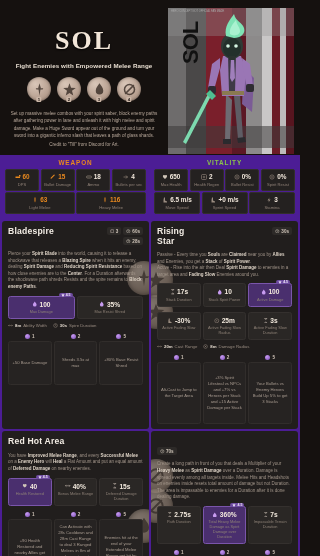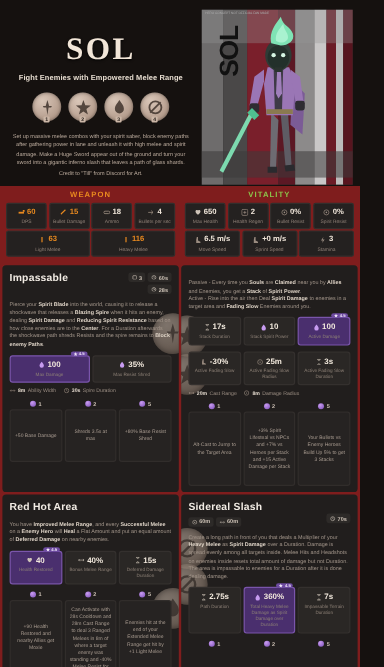--- a/index.html
+++ b/index.html
@@ -3,21 +3,21 @@
 <meta charset="utf-8">
 <style>
   * { box-sizing: border-box; margin: 0; padding: 0; }
   html, body {
     width: 300px; height: 556px;
     background: #15110f;
     font-family: "Liberation Sans", sans-serif;
     color: #d8cfc6;
     overflow: hidden;
   }
-  .page { width: 300px; height: 556px; position: relative; background: #7f1d1d; }
+  .page { width: 300px; height: 556px; position: relative; background: #4c1d95; }
 
   
   .hero {
     display: flex; height: 155px; width: 300px;
     background: #15110f; padding: 4px 0 0 0; position: relative;
   }
   .hero-left {
     width: 168px; padding: 8px 6px 0 6px;
     display: flex; flex-direction: column; align-items: center;
   }
@@ -432,21 +432,21 @@
   <div class="abilities">
 
     <div class="ability">
       <div class="ab-portrait ap-a">
         <svg viewBox="0 0 24 24" fill="#3b2f28">
             <path d="M12 2 L14 9 L12 22 L10 9 Z"></path>
             <path d="M6 10 L18 10 L17 12 L7 12 Z"></path>
           </svg>
       </div>
       <div class="ab-head">
-        <div class="ab-name">Impassable</div>
+        <div class="ab-name">Bladespire</div>
         <div class="ab-chips">
           <div class="chiprow">
             <div class="chip">
                 <svg viewBox="0 0 12 12">
                   <rect x="2" y="2" width="8" height="8" rx="1" fill="none" stroke="#cfc4b8" stroke-width="1.4"></rect>
                 </svg>
                 <span>3</span>
               </div>
             <div class="chip">
                 <svg viewBox="0 0 12 12">
@@ -540,20 +540,35 @@
       <div class="ab-portrait ap-b">
         <svg viewBox="0 0 24 24" fill="#3b2f28">
             <path d="M12 2 L14.5 9 L22 9.5 L16 14 L18 21.5 L12 17.5 L6 21.5 L8 14 L2 9.5 L9.5 9 Z"></path>
           </svg>
       </div>
       <div class="ab-portrait ap-c">
         <svg viewBox="0 0 24 24" fill="#3b2f28">
             <path d="M12 2 L14.5 9 L22 9.5 L16 14 L18 21.5 L12 17.5 L6 21.5 L8 14 L2 9.5 L9.5 9 Z"></path>
           </svg>
       </div>
+      <div class="ab-head">
+        <div class="ab-name" style="white-space:pre-line">Rising
+Star</div>
+        <div class="ab-chips">
+          <div class="chiprow">
+            <div class="chip">
+                <svg viewBox="0 0 12 12">
+                  <circle cx="6" cy="6" r="4.4" fill="none" stroke="#cfc4b8" stroke-width="1.3"></circle>
+                  <path d="M6 3.2 V6 L8 7.4" stroke="#cfc4b8" stroke-width="1.2" fill="none"></path>
+                </svg>
+                <span>30s</span>
+              </div>
+          </div>
+        </div>
+      </div>
       <div class="ab-desc">Passive - Every time you <b>Souls</b> are <b>Claimed</b> near you by <b>Allies</b> and Enemies, you get a <b>Stack</b> of <b>Spirit Power</b>.<br>Active - Rise into the air then Deal <b>Spirit Damage</b> to enemies in a target area and <b>Fading Slow</b> Enemies around you.</div>
       <div class="ab-stats">
         <div class="ab-stat">
           <div class="ab-stat-val">
               <svg class="gi" viewBox="0 0 12 12">
                 <path d="M3 1 H9 M3 11 H9 M4 1 C4 4 8 4 8 1 M4 11 C4 8 8 8 8 11" stroke="#cfc4b8" stroke-width="1.1" fill="none"></path>
               </svg>
               <span>17s</span>
             </div>
           <div class="ab-stat-lbl">Stack Duration</div>
@@ -733,38 +748,20 @@
             <path d="M5 19 L19 5"></path>
           </svg>
       </div>
       <div class="ab-portrait ap-f">
         <svg viewBox="0 0 24 24" fill="none" stroke="#3b2f28" stroke-width="2.4">
             <circle cx="12" cy="12" r="8"></circle>
             <path d="M5 19 L19 5"></path>
           </svg>
       </div>
       <div class="ab-head">
-        <div style="flex:1">
-          <div class="ab-name">Sidereal Slash</div>
-          <div class="chiprow" style="margin-top:3px">
-            <div class="chip">
-                <svg viewBox="0 0 12 12">
-                  <circle cx="6" cy="6" r="4.4" fill="none" stroke="#cfc4b8" stroke-width="1.2"></circle>
-                  <circle cx="6" cy="6" r="1.2" fill="#cfc4b8"></circle>
-                </svg>
-                <span>60m</span>
-              </div>
-            <div class="chip">
-                <svg viewBox="0 0 12 12">
-                  <path d="M1 6 H11 M1 6 L3 4 M1 6 L3 8 M11 6 L9 4 M11 6 L9 8" stroke="#cfc4b8" stroke-width="1.1" fill="none"></path>
-                </svg>
-                <span>60m</span>
-              </div>
-          </div>
-        </div>
         <div class="ab-chips">
           <div class="chiprow" style="margin-top:10px">
             <div class="chip">
                 <svg viewBox="0 0 12 12">
                   <circle cx="6" cy="6" r="4.4" fill="none" stroke="#cfc4b8" stroke-width="1.3"></circle>
                   <path d="M6 3.2 V6 L8 7.4" stroke="#cfc4b8" stroke-width="1.2" fill="none"></path>
                 </svg>
                 <span>70s</span>
               </div>
           </div>

